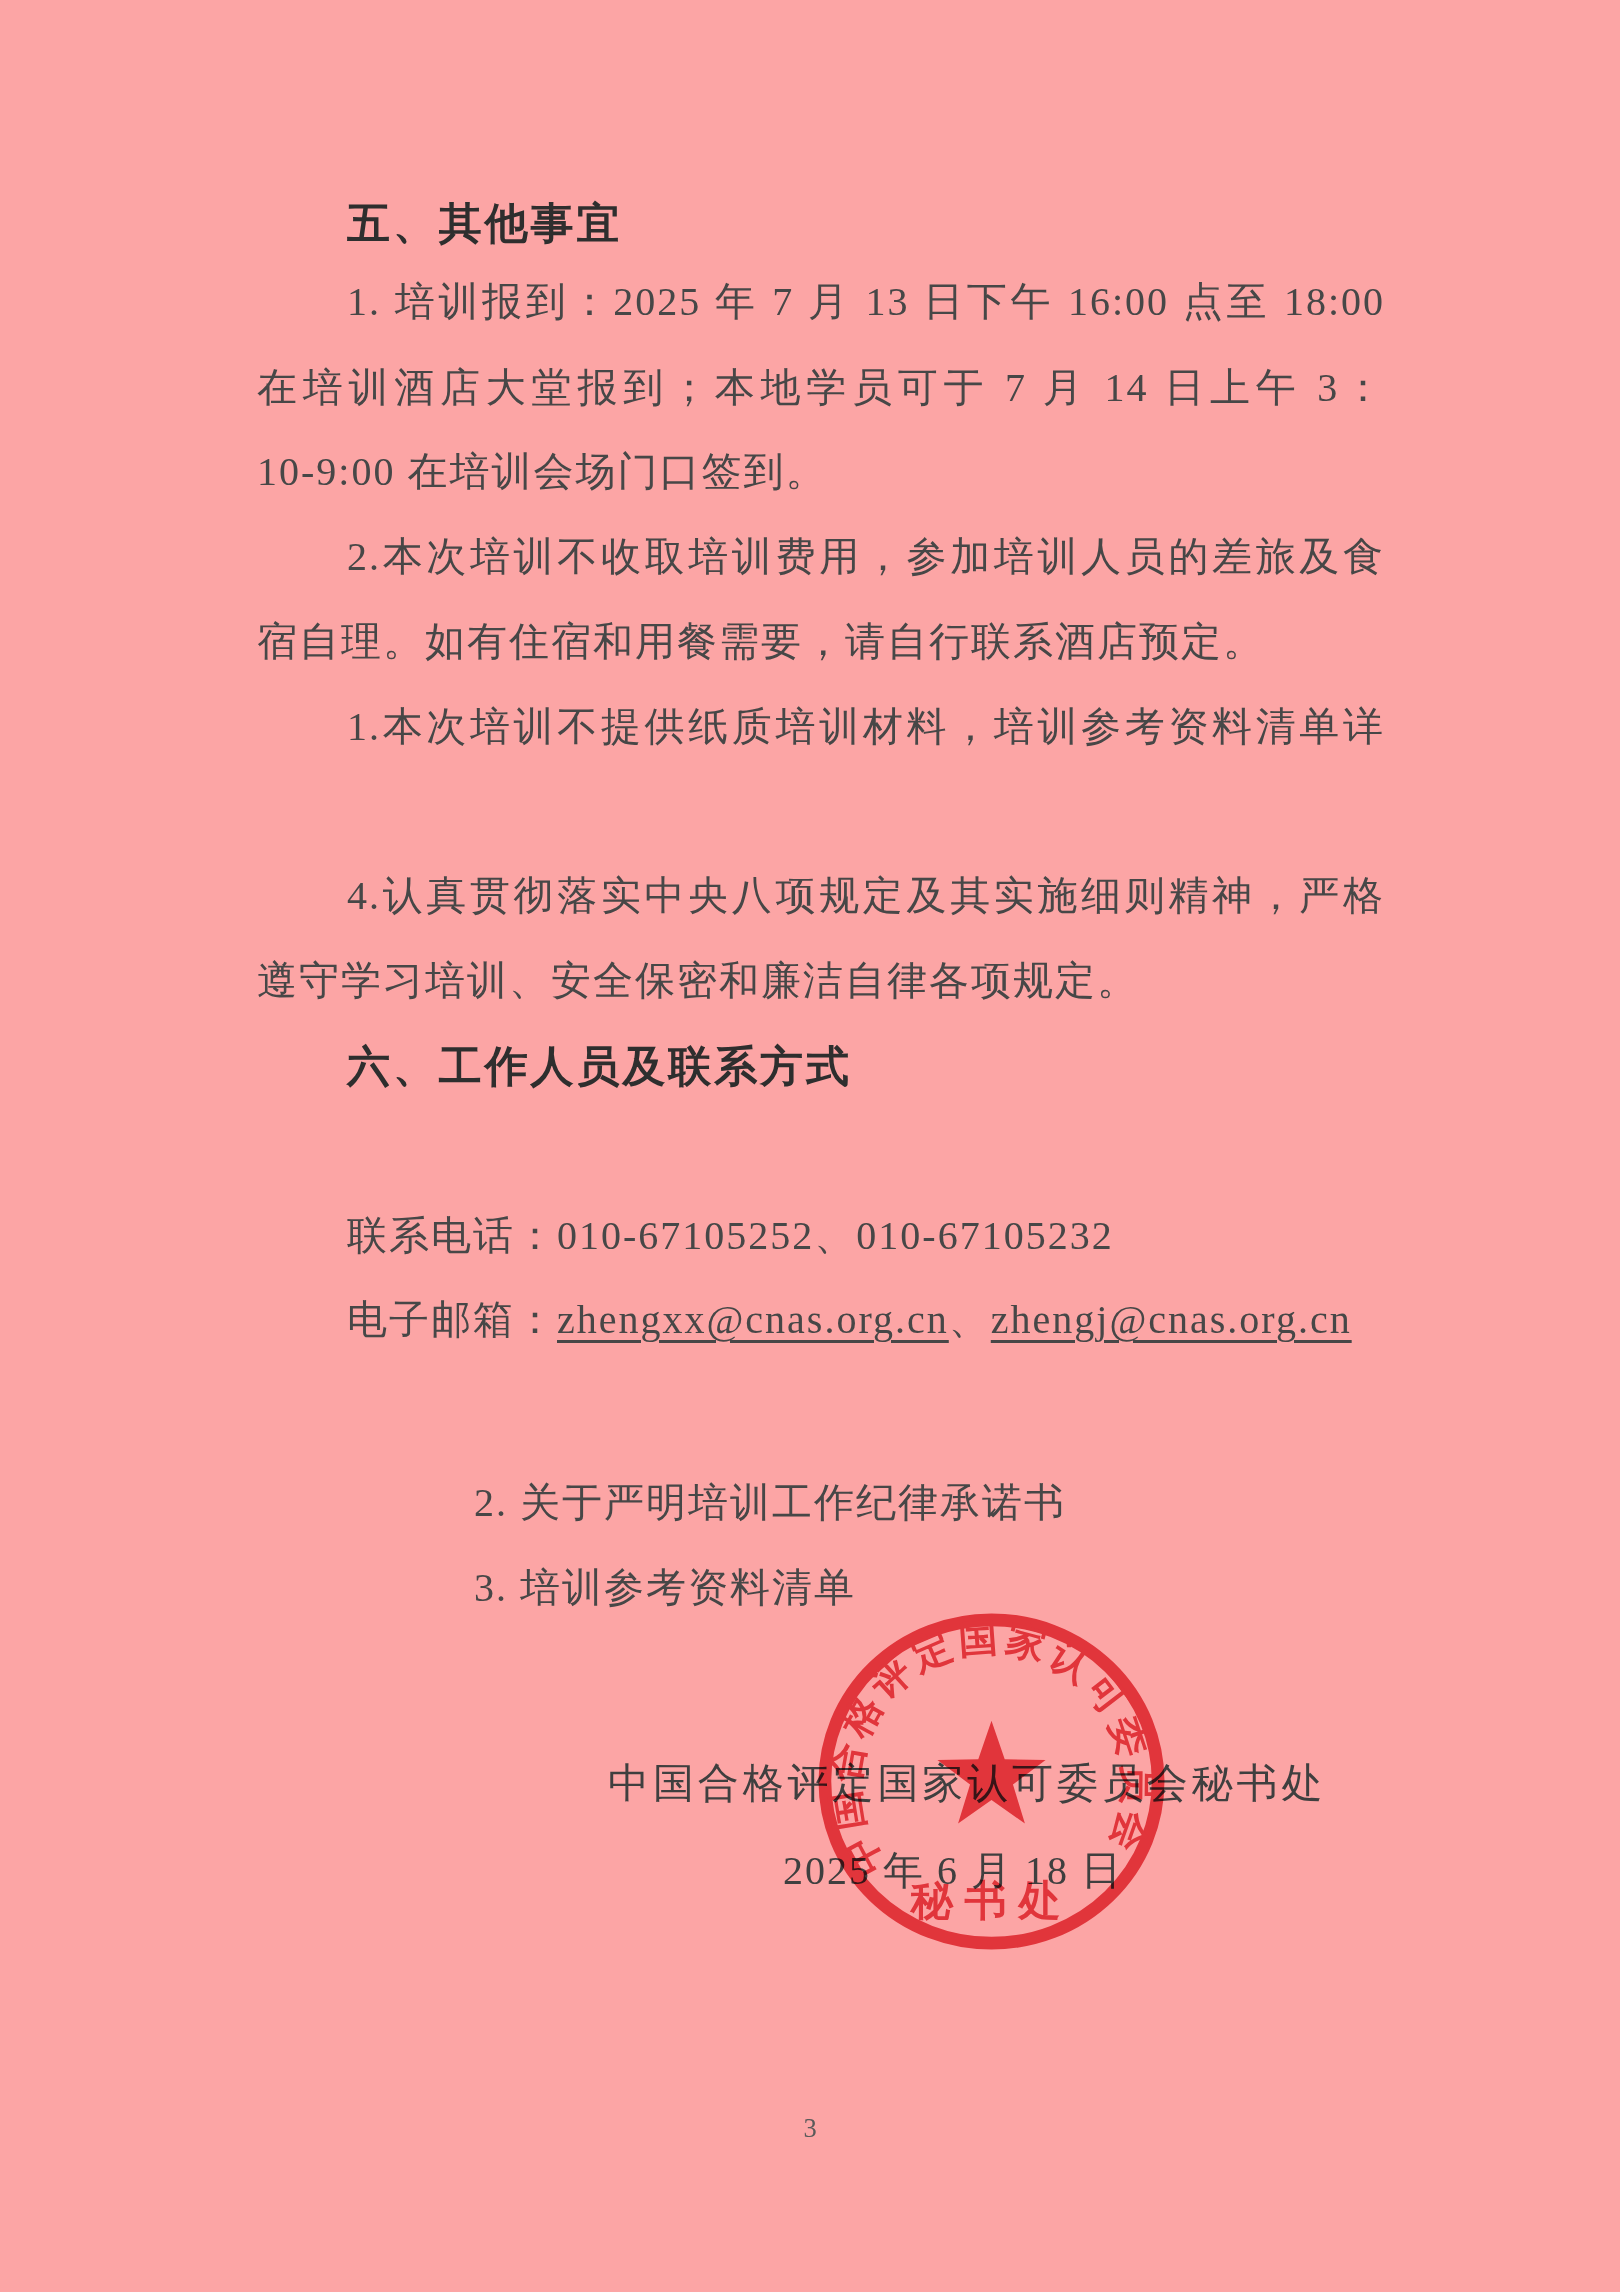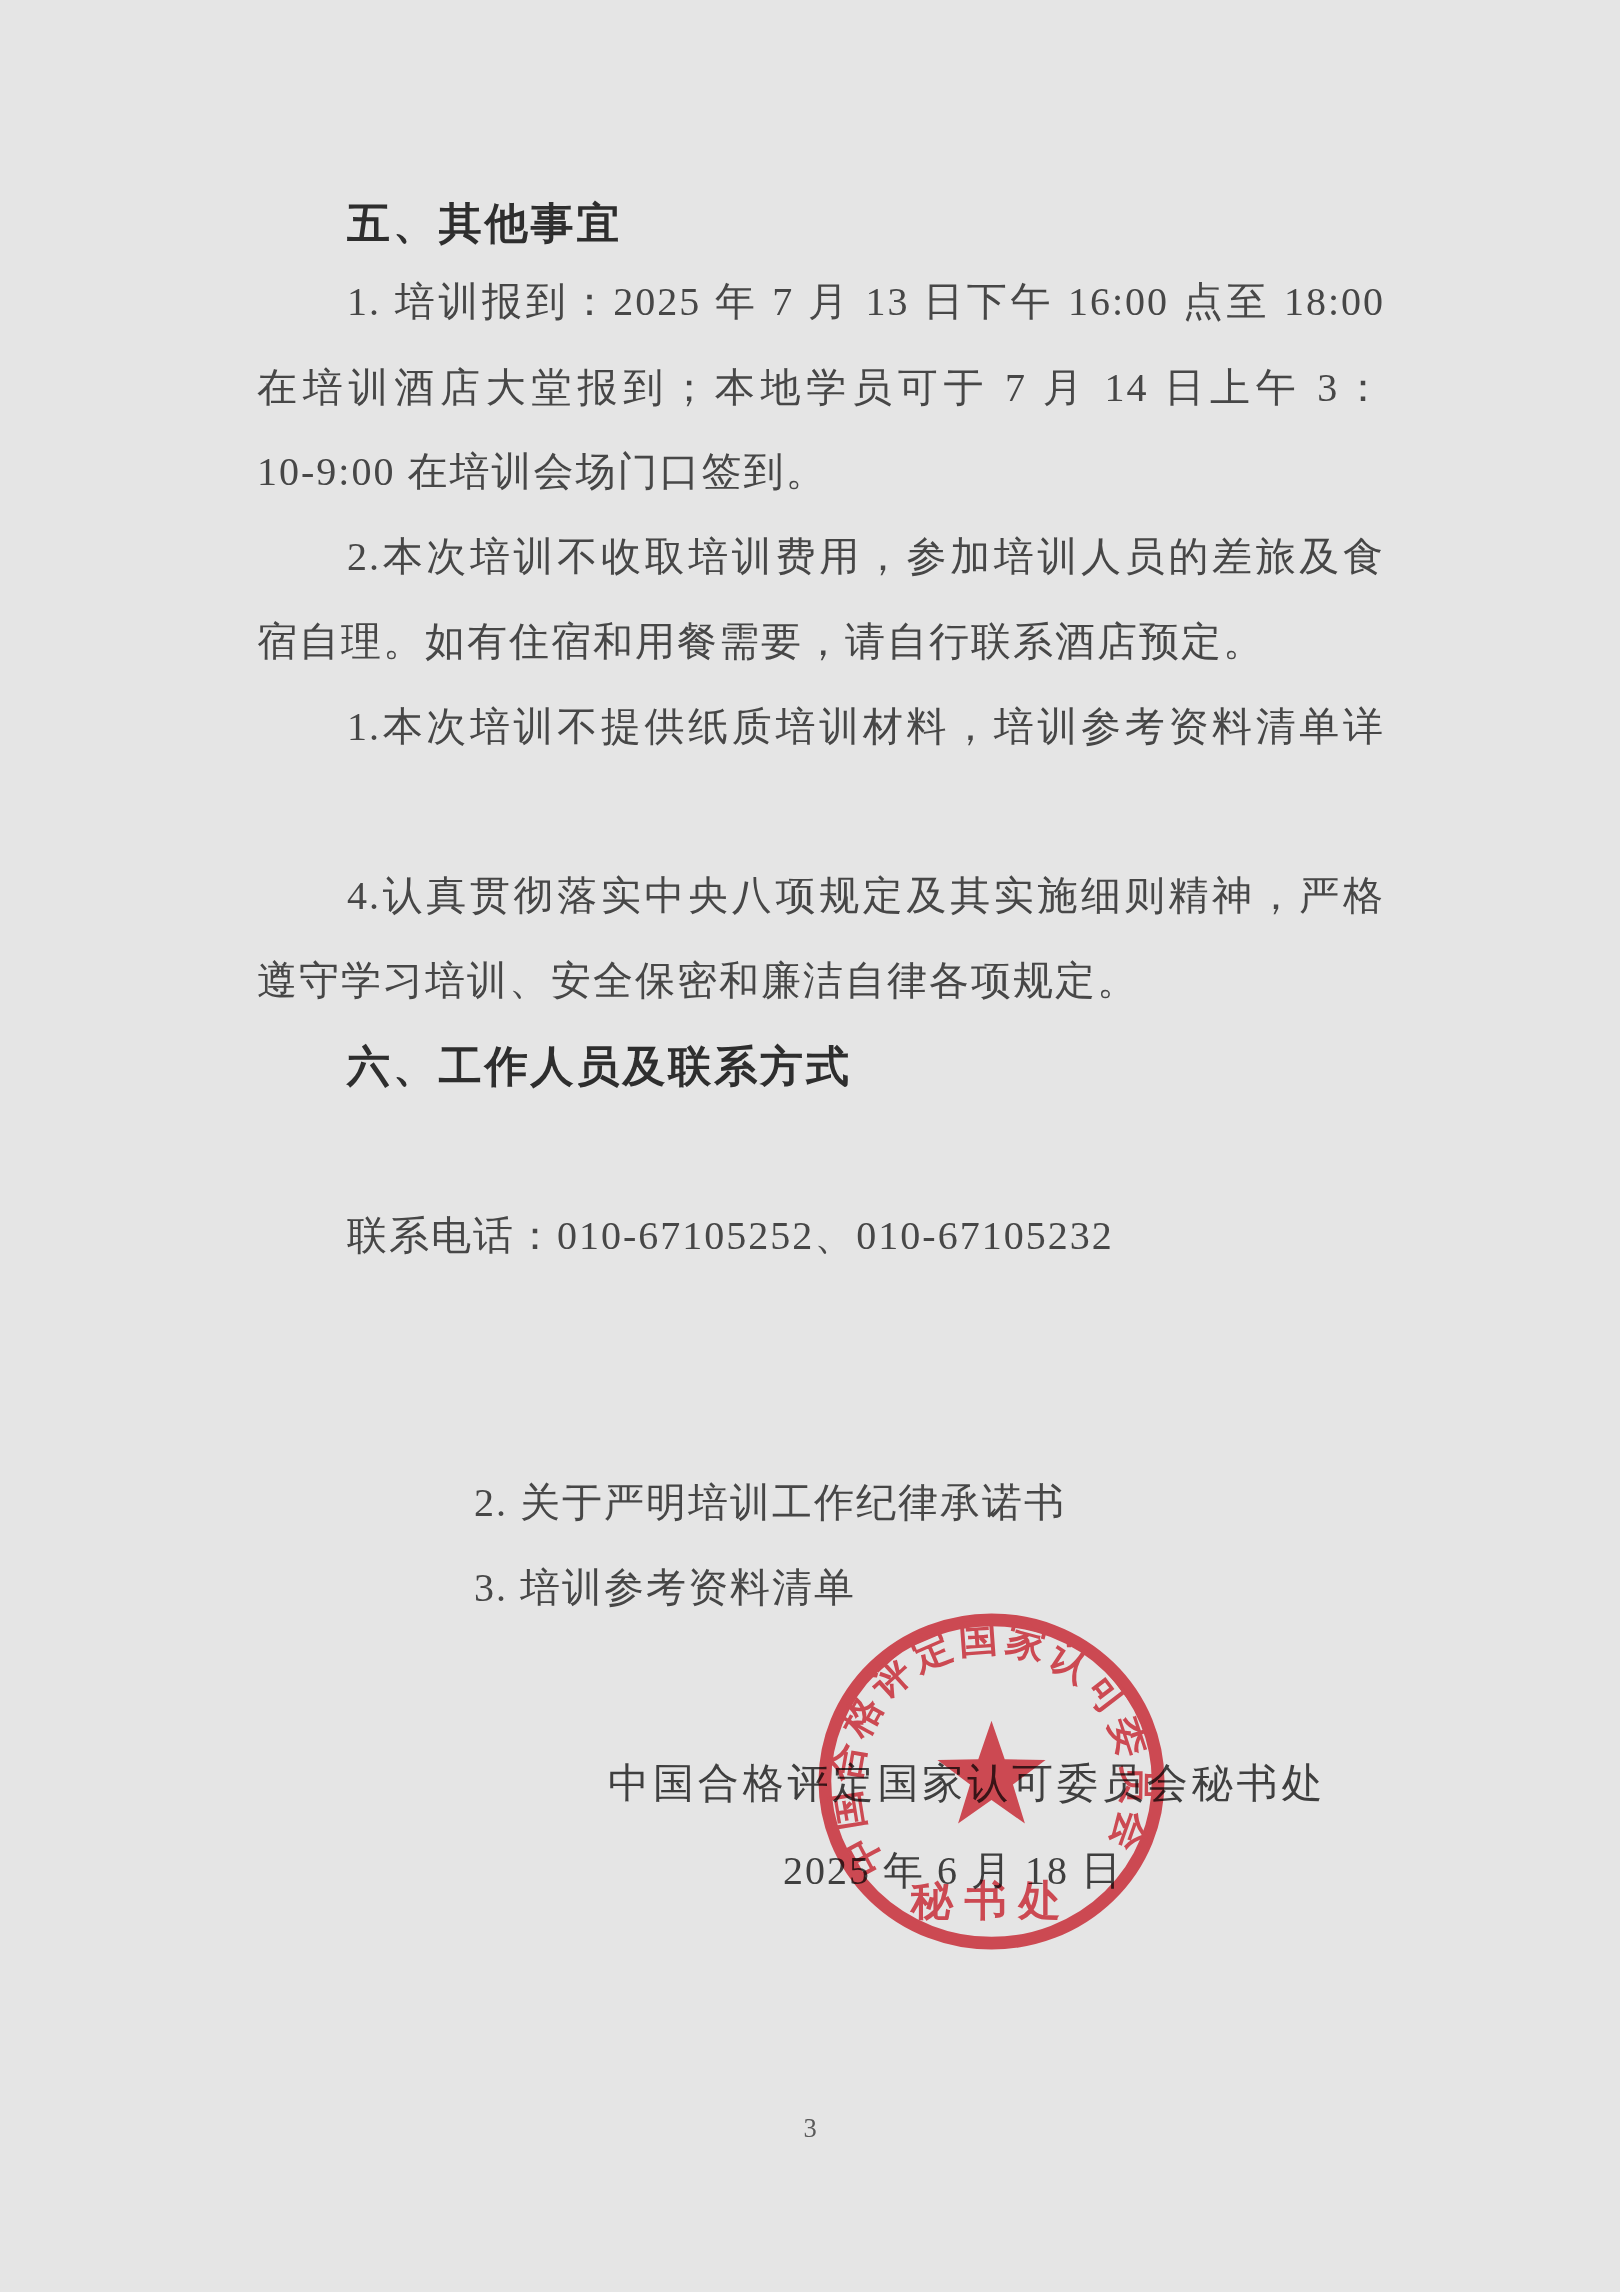--- a/index.html
+++ b/index.html
@@ -1,17 +1,17 @@
 <!DOCTYPE html>
 <html><head>
 <meta charset="utf-8">
 <style>
   html,body { margin:0; padding:0; background:#ffffff; }
   .page {
-    position:relative; width:1620px; height:2293px; background:#e5e5e5;
+    position:relative; width:1620px; height:2293px; background:#fca5a5;
     overflow:hidden;
     font-family:"Liberation Serif","DejaVu Serif",serif;
     color:#474747;
   }
   .line {
     position:absolute; left:257px; width:1128px; box-sizing:border-box;
     font-size:40px; line-height:1.3; letter-spacing:2px; word-break:keep-all;
   }
   .ind  { padding-left:90px; }
   .ind2 { padding-left:217px; }
@@ -55,20 +55,21 @@
 
   <div class="line ind just" style="top:701px">1.本次培训不提供纸质培训材料，培训参考资料清单详</div>
 
   <div class="line ind just" style="top:870px">4.认真贯彻落实中央八项规定及其实施细则精神，严格</div>
   <div class="line" style="top:955px">遵守学习培训、安全保密和廉洁自律各项规定。</div>
 
   <div class="line h ind" style="top:1039px">六、工作人员及联系方式</div>
 
   <div class="line ind" style="top:1210px">联系电话：010-67105252、010-67105232</div>
 
+  <div class="line ind" style="top:1294px"><span>电子邮箱：</span><span class="u">zhengxx@cnas.org.cn</span><span>、</span><span class="u">zhengj@cnas.org.cn</span></div>
 
   <div class="line ind2" style="top:1477px">2. 关于严明培训工作纪律承诺书</div>
   <div class="line ind2" style="top:1562px">3. 培训参考资料清单</div>
 
   <div class="sig">中国合格评定国家认可委员会秘书处</div>
   <div class="date">2025 年 6 月 18 日</div>
 
   <svg class="seal" width="363" height="343" viewBox="0 0 370 350">
     <defs>
       <path id="sealArc" d="M 81 267 A 136 136 0 1 1 289 267" fill="none"></path>

